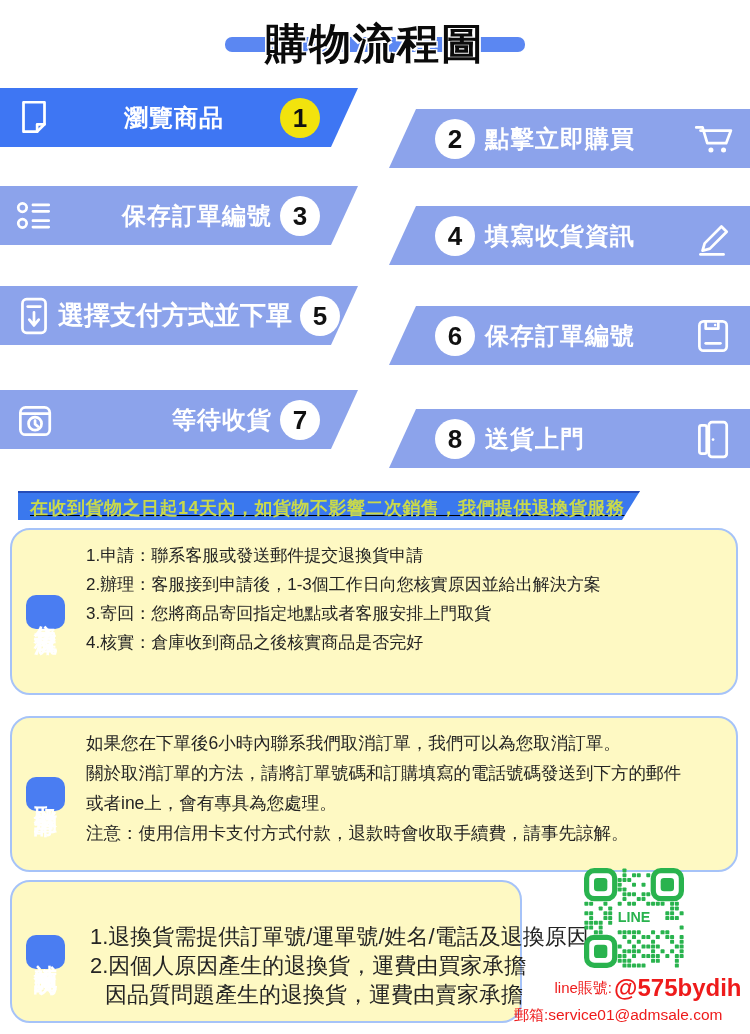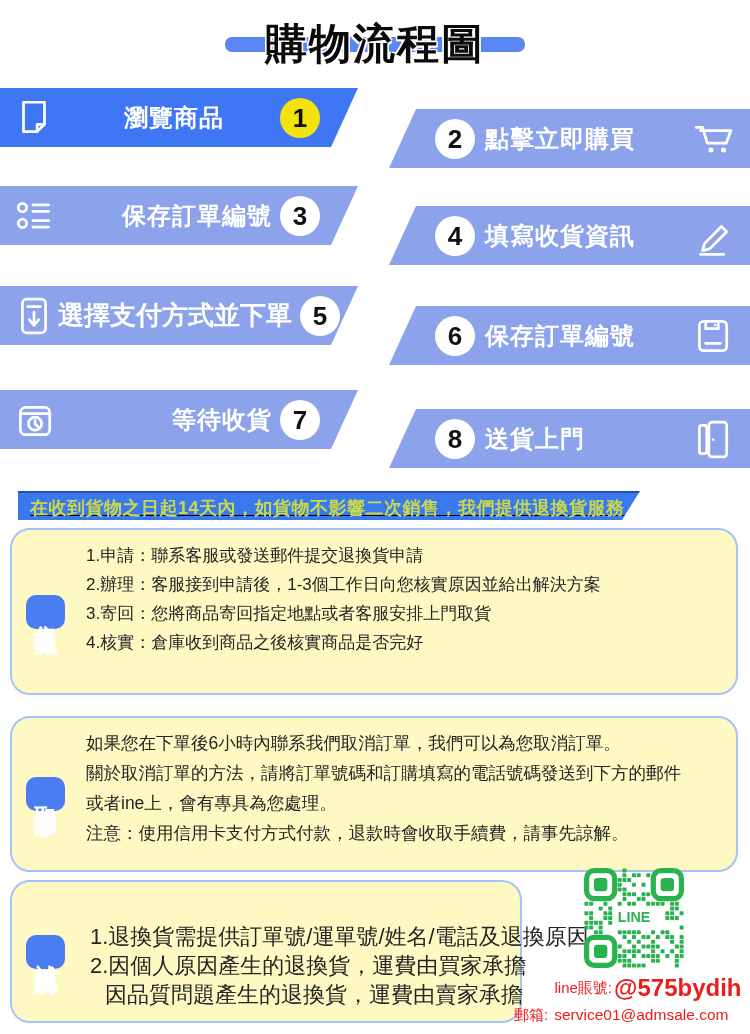--- a/index.html
+++ b/index.html
@@ -60,21 +60,21 @@
   .line{white-space:nowrap;}
   .indent{padding-left:15px;}
 
   
   .qr{position:absolute;left:584px;top:868px;width:100px;height:100px;}
   .qr text{font-weight:bold;font-size:3px;fill:var(--qr-green);font-family:"Liberation Sans",sans-serif;}
   .contact1{position:absolute;left:548px;top:974px;width:200px;display:flex;align-items:center;gap:2px;
     justify-content:center;color:var(--red);white-space:nowrap;}
   .contact1 .lbl{font-size:15px;}
   .contact1 .val{font-size:24px;font-weight:800;}
-  .contact2{position:absolute;left:514px;top:1006px;width:236px;display:flex;align-items:baseline;gap:6px;
+  .contact2{position:absolute;left:514px;top:1006px;width:236px;display:flex;align-items:baseline;
     color:var(--red);white-space:nowrap;}
   .contact2 .lbl{font-size:15px;}
   .contact2 .val{font-size:15.5px;}
 </style>
 </head>
 <body>
 
 <div class="page">
 
   <div class="title-wrap">

